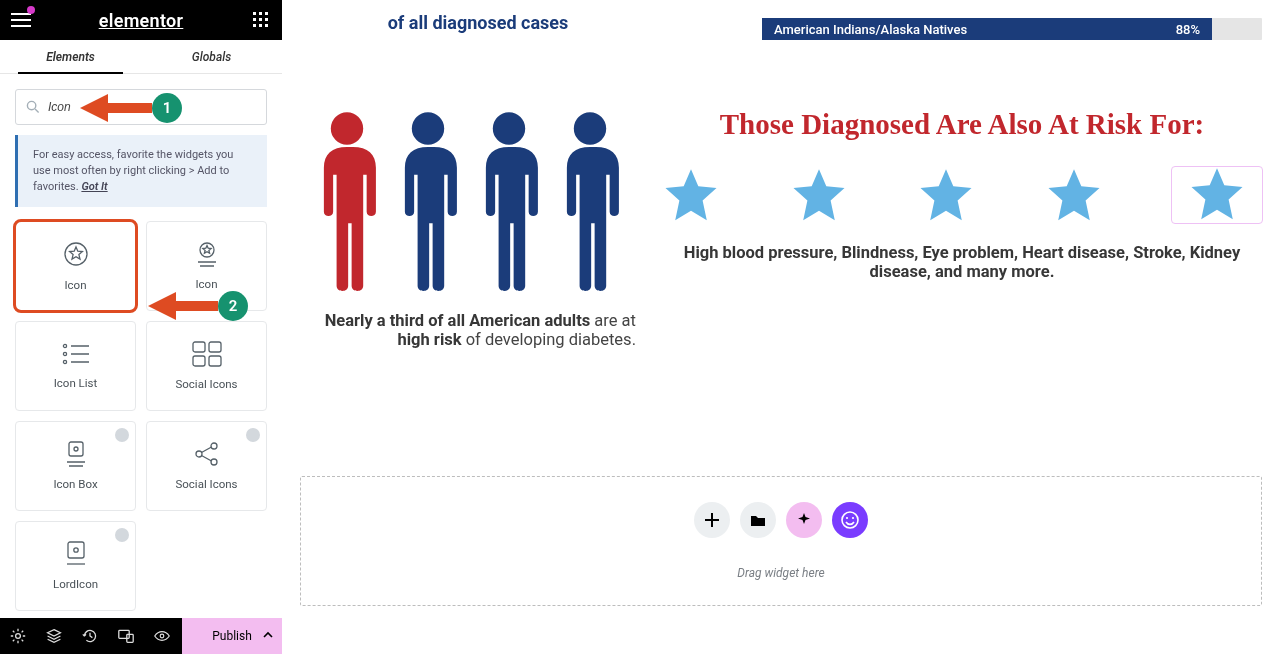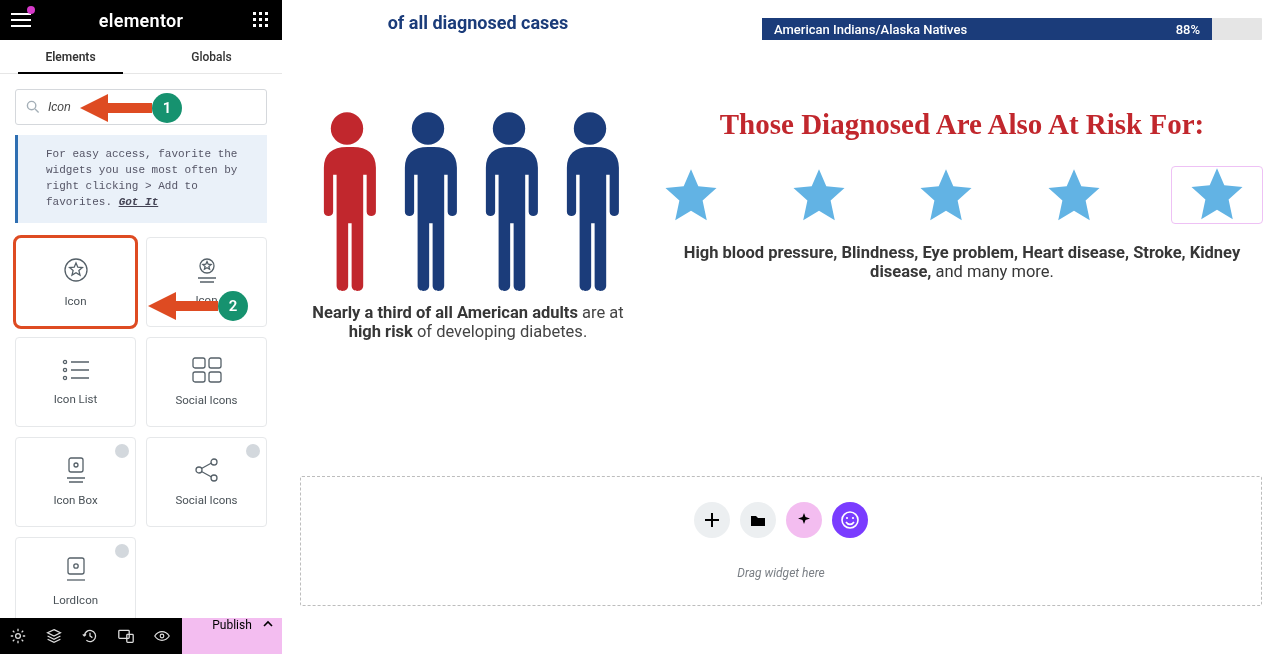--- a/index.html
+++ b/index.html
@@ -4,80 +4,80 @@
 <style>
 * { box-sizing: border-box; margin: 0; padding: 0; }
 body { font-family: -apple-system, "Segoe UI", Roboto, Arial, sans-serif; width:1280px; height:654px; overflow:hidden; position:relative; background:#fff; }
 
 
 .sidebar { position:absolute; left:0; top:0; width:282px; height:654px; background:#fff; display:flex; flex-direction:column; }
 .sb-header { background:#000; height:40px; display:flex; align-items:center; padding:0 10px; color:#fff; justify-content:space-between; }
 .sb-menu-btn { position:relative; width:22px; height:22px; display:flex; align-items:center; justify-content:center;}
 .sb-menu-btn svg { width:20px; height:14px; }
 .sb-dot { position:absolute; top:-3px; right:-3px; width:8px; height:8px; border-radius:50%; background:#d63ac9;}
-.sb-logo { font-size:18px; font-weight:600; letter-spacing:.3px; color:#fff;}
+.sb-logo { font-size:18px; font-weight:600; letter-spacing:.3px; color:#fff;text-decoration:underline;}
 .sb-apps { width:22px; height:22px; display:flex; align-items:center; justify-content:center;}
 .sb-apps svg { width:16px; height:16px; fill:#fff; }
 
-.sb-tabs { display:flex; height:34px; background:#fff; border-bottom:1px solid #e6e6e6;}
+.sb-tabs { display:flex; height:34px; background:#fff; border-bottom:1px solid #e6e6e6;font-style:italic;}
 .sb-tab { flex:1; text-align:center; font-size:12px; line-height:34px; color:#333; font-weight:500;}
 .sb-tab.active { font-weight:600; position:relative;}
 .sb-tab.active::after { content:""; position:absolute; left:18px; right:18px; bottom:-1px; height:2px; background:#000;}
 
 .sb-search-wrap { padding:15px 15px 10px;}
 .sb-search { height:36px; border:1px solid #d5d8dc; border-radius:3px; display:flex; align-items:center; padding:0 10px;}
 .sb-search svg { width:14px; height:14px; stroke:#a4afb7; fill:none; stroke-width:2;}
 .sb-search input { border:none; outline:none; flex:1; font-size:12px; font-style:italic; margin-left:8px; color:#444;}
 
-.sb-tip { margin:0 15px 14px; background:#eaf1f9; border-left:3px solid #2f6fb2; padding:12px 28px; font-size:11px; color:#556; line-height:1.45;font-family:Liberation Mono, monospace;}
+.sb-tip { margin:0 15px 14px; background:#eaf1f9; border-left:3px solid #2f6fb2; padding:12px 15px; font-size:11px; color:#556; line-height:1.45;}
 .sb-tip a { font-style:italic; font-weight:600; text-decoration:underline; color:#445;}
 
 .sb-grid { padding:0 15px 15px; display:grid; grid-template-columns:1fr 1fr; gap:10px;}
 .widget { height:90px; border:1px solid #e6e8ea; border-radius:4px; background:#fff; display:flex; flex-direction:column; align-items:center; justify-content:center; gap:10px; position:relative;}
 .widget.selected { outline:3px solid #de4b22; outline-offset:-1px; border-radius:6px;}
 .widget .w-label { font-size:11.5px; color:#495157;}
 .widget svg { stroke:#556068; fill:none; stroke-width:1.3; }
 .widget .pro-dot { position:absolute; top:6px; right:6px; width:14px; height:14px; border-radius:50%; background:#d3d8dd;}
 
 .sb-toolbar { position:absolute; left:0; bottom:0; width:282px; height:36px; background:#000; display:flex; align-items:center;}
 .sb-tool { width:36px; height:36px; display:flex; align-items:center; justify-content:center;}
 .sb-tool svg { width:16px; height:16px; stroke:#ddd; fill:none; stroke-width:1.6;}
-.sb-publish { margin-left:auto; height:36px; width:100px; background:#f3bdf0; display:flex; justify-content:center; font-size:12px; color:#000; position:relative;}
+.sb-publish { margin-left:auto; height:36px; width:100px; background:#f3bdf0; display:flex; align-items:center; justify-content:center; font-size:12px; color:#000; position:relative;}
 .sb-publish .chev { position:absolute; right:8px; }
 
 
 .arrow-path { stroke:#de4b22; stroke-width:10; fill:none;}
 .arrow-head { fill:#de4b22;}
 .step { width:30px; height:30px; border-radius:50%; background:#16926f; display:flex; align-items:center; justify-content:center; color:#fff; font-weight:600; font-size:15px; position:absolute;}
 
 
 .canvas { position:absolute; left:282px; top:0; right:0; bottom:0; background:#fff; padding:6px 18px 6px 12px;}
 
 .blue-caption { font-size:18px; font-weight:700; color:#1b3c7a; text-align:center;}
 
 .progress-row { position:absolute; right:18px; top:18px; width:500px; height:22px; background:#e5e5e5; border-radius:1px;}
 .progress-fill { background:#1b3c7a; height:100%; width:90%; display:flex; align-items:center; justify-content:space-between; padding:0 12px;}
 .progress-fill span { color:#fff; font-size:13px; font-weight:500;}
 
 
 .people-block { position:absolute; left:18px; top:110px; width:336px; text-align:center;}
 .people-row { display:flex; gap:9px; justify-content:center;}
 .person svg { width:72px; height:185px;}
-.people-cap { margin-top:4px; font-size:16.5px; font-weight:700; color:#373737;}
+.people-cap { margin-top:12px; font-size:16.5px; font-weight:700; color:#373737;text-align:right;}
 .people-cap .muted { font-weight:400; color:#444;}
 
 
 .at-risk { position:absolute; right:18px; top:108px; width:600px; text-align:center;}
 .at-risk-title { font-family:Georgia, "Times New Roman", serif; color:#C1272D; font-size:29px; font-weight:700;}
 .stars { display:flex; justify-content:space-between; margin:26px 0 18px;}
 .star { width:58px; height:58px;}
 .star svg { width:58px; height:58px; fill:#62b3e4;}
 .star.selected { outline:1px solid #eec1f5; border-radius:3px; padding:4px; width:90px; height:56px; display:flex; justify-content:center; align-items:center;}
 .risk-text { font-size:16.5px; font-weight:700; color:#373737;}
-.risk-text .muted { font-weight:400;margin-top:32px;}
+.risk-text .muted { font-weight:700;margin-top:32px;}
 
 
 .dropzone { position:absolute; left:18px; right:18px; top:476px; height:130px; border:1.5px dashed #bdbdbd; border-radius:2px; display:flex; flex-direction:column; align-items:center; justify-content:center; gap:12px;}
 .drop-btns { display:flex; gap:10px;}
 .drop-btn { width:36px; height:36px; border-radius:50%; display:flex; align-items:center; justify-content:center;}
 .drop-btn.grey { background:#eceff1;}
 .drop-btn.pink { background:#f3bdf0;}
 .drop-btn.purple { background:#7a3cff;}
 .drop-label { font-size:12px; font-style:italic; color:#7a7f85;margin-top:16px;}
 

